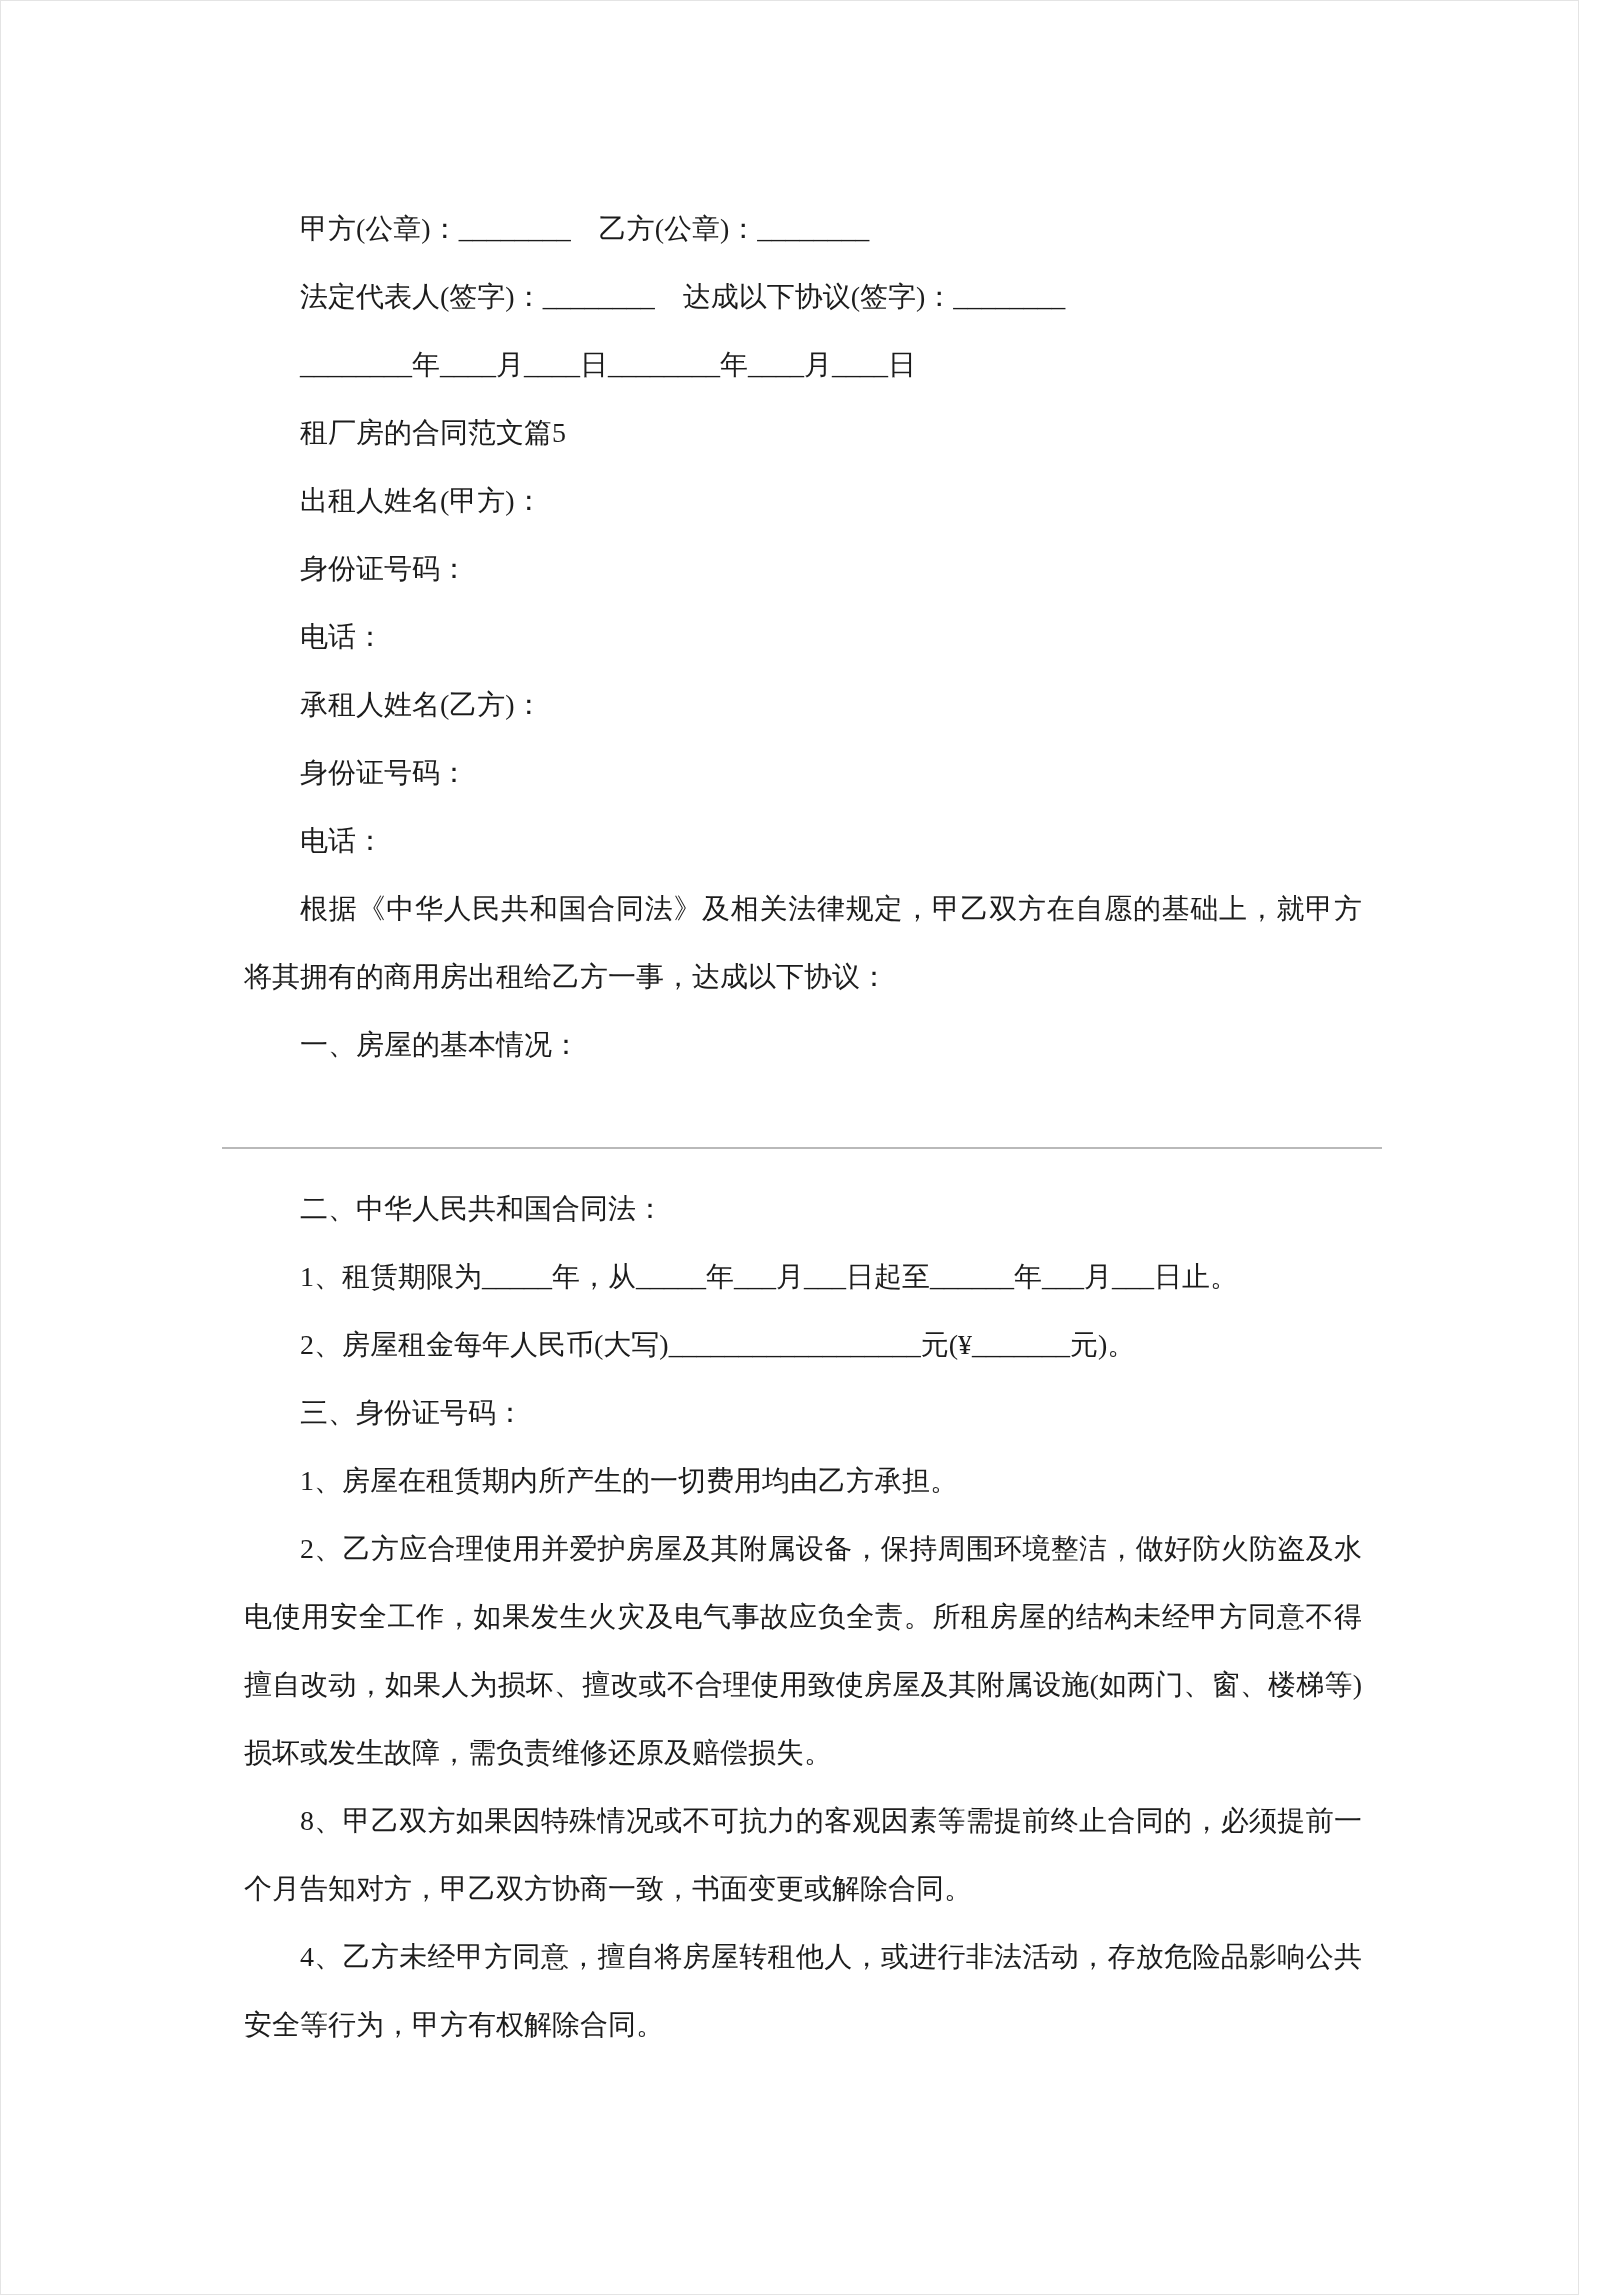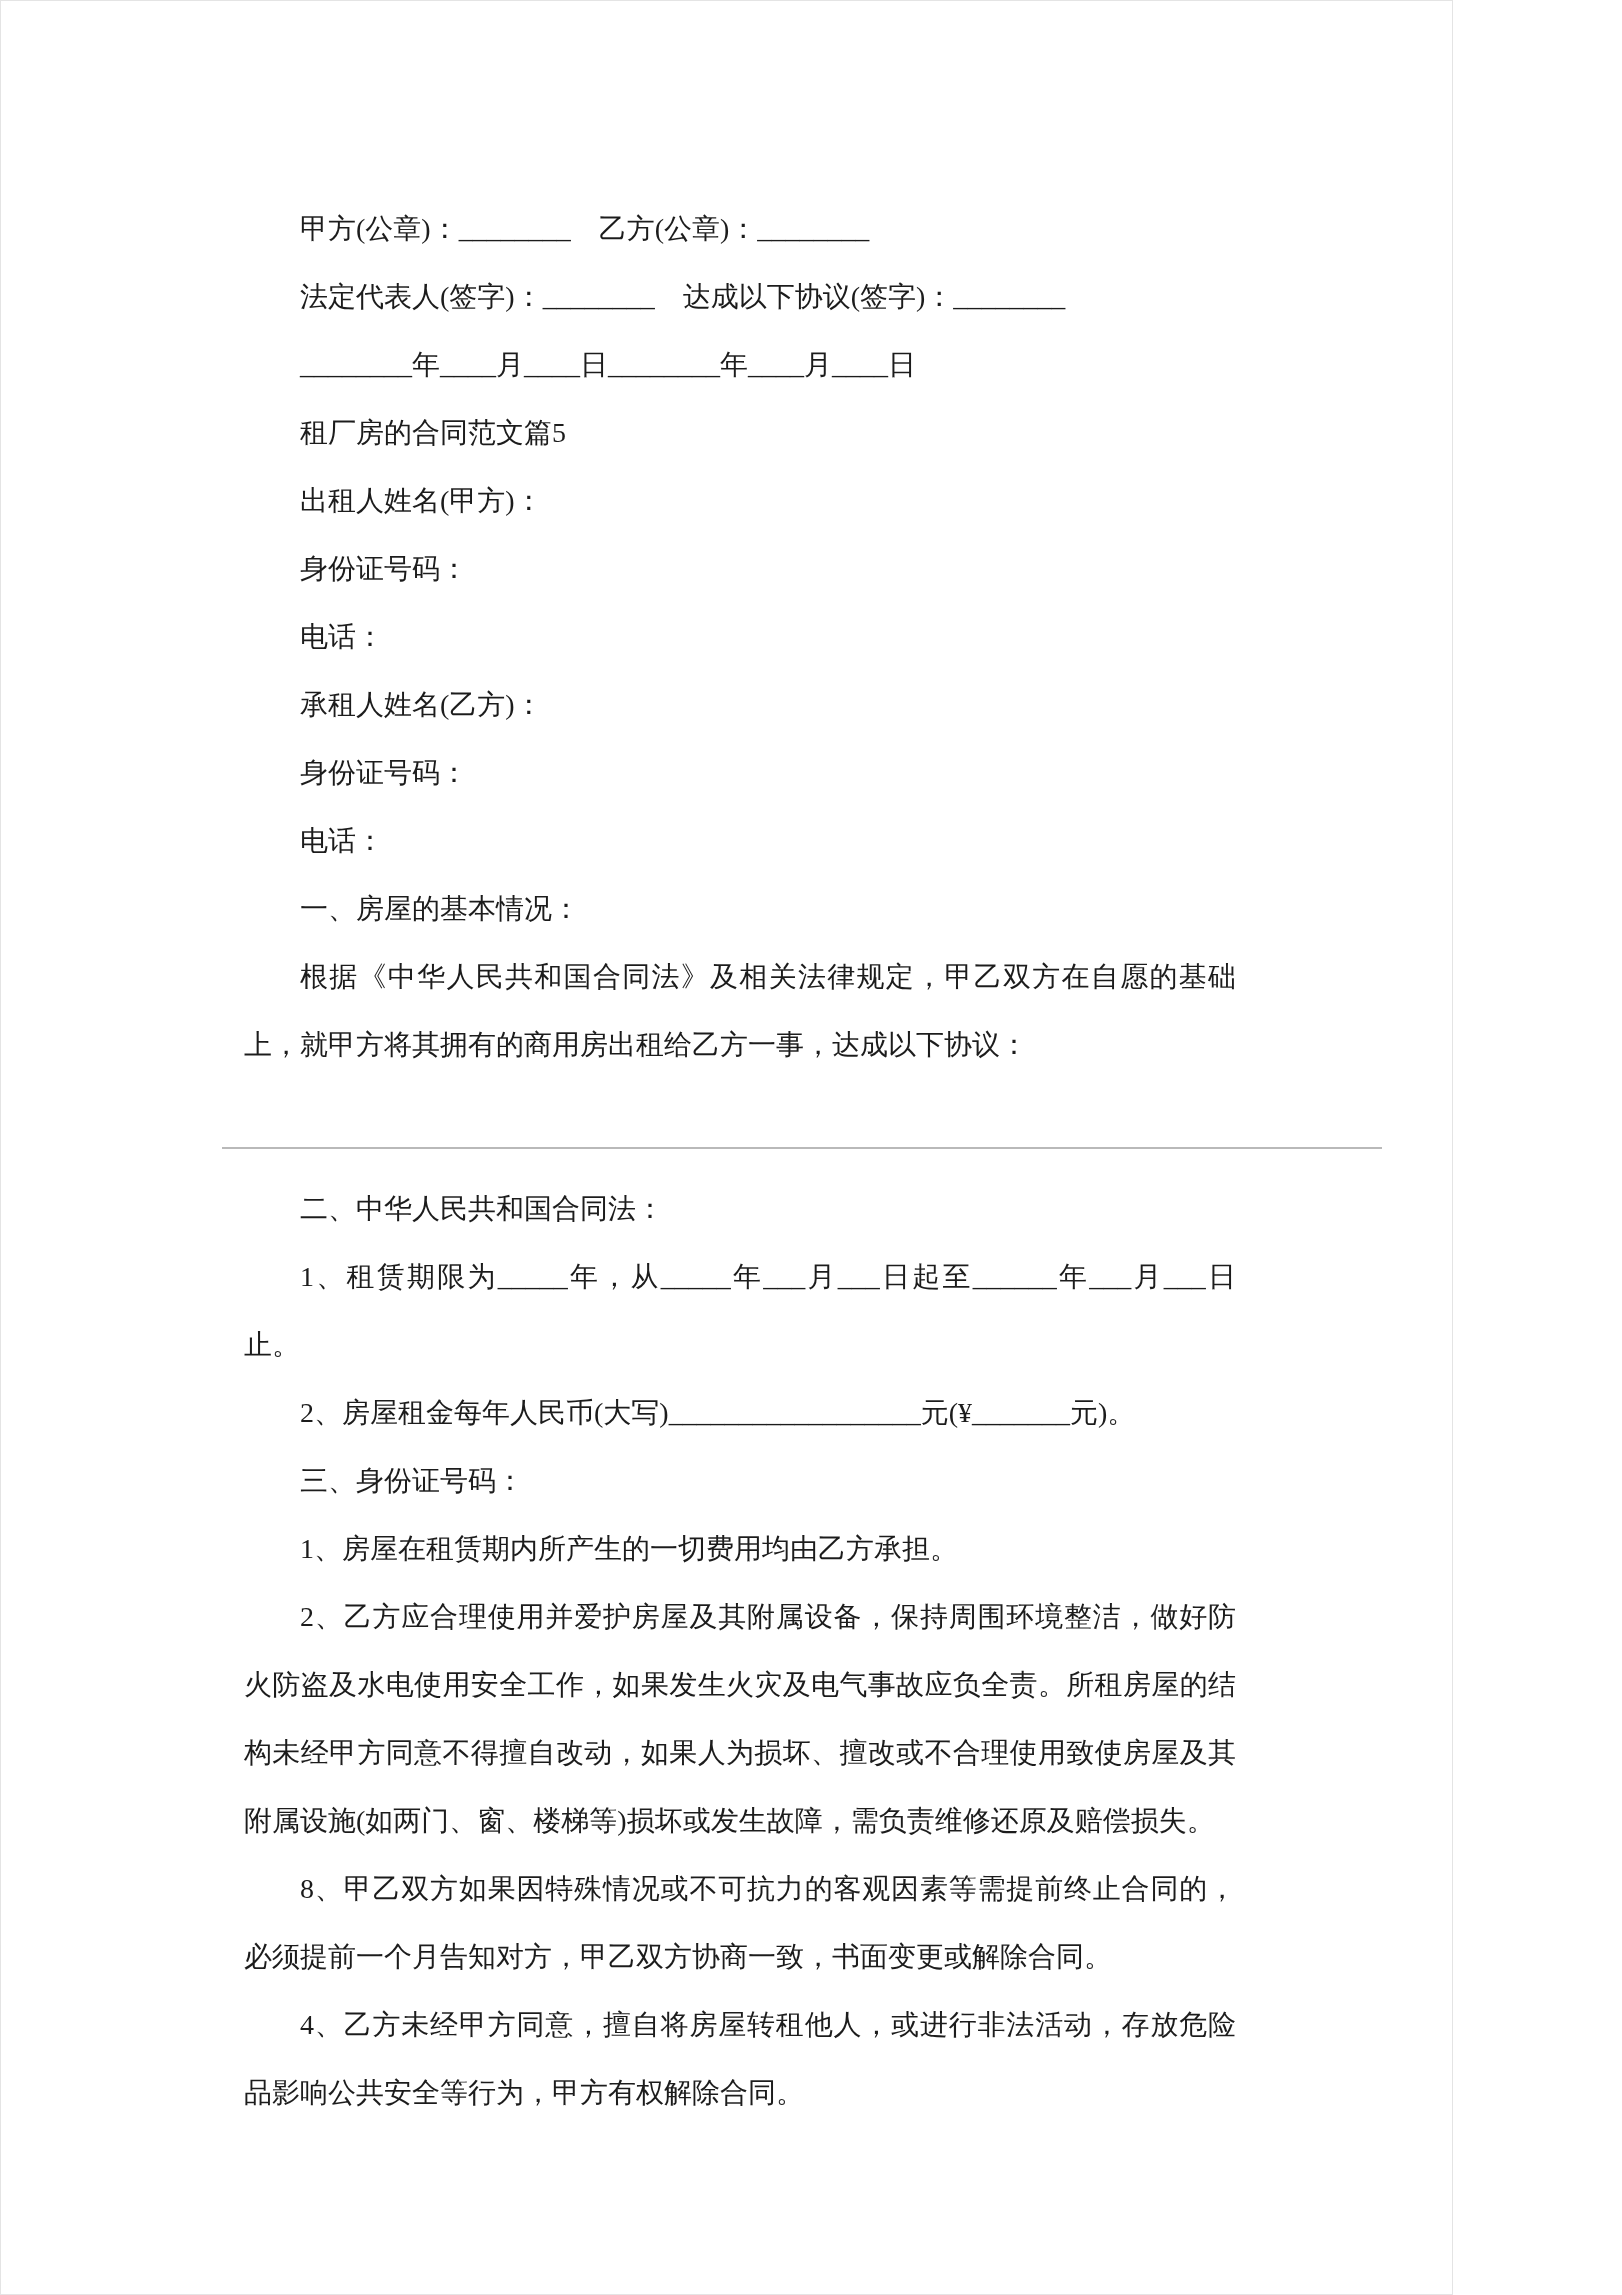--- a/index.html
+++ b/index.html
@@ -2,21 +2,21 @@
 <html style="font-size:10.5px"><head>
 <meta charset="utf-8">
 <style>
   html, body {
     margin: 0;
     padding: 0;
     background: #ffffff;
   }
   .page {
     position: relative;
-    width: 1453px;
+    width: 1579px;
     height: 2295px;
     box-sizing: border-box;
     background: #ffffff;
     border: 1.3px solid #e4e4e4;
     padding: 194px 216px 0 243px;
     font-family: "Liberation Serif", "DejaVu Serif", serif;
     font-size: 28px;
     line-height: 68px;
     color: #1c1c1c;
     text-align: justify;
@@ -43,22 +43,22 @@
   <p class="line">甲方(公章)：________　乙方(公章)：________</p>
   <p class="line">法定代表人(签字)：________　达成以下协议(签字)：________</p>
   <p class="line">________年____月____日________年____月____日</p>
   <p class="line">租厂房的合同范文篇5</p>
   <p class="line">出租人姓名(甲方)：</p>
   <p class="line">身份证号码：</p>
   <p class="line">电话：</p>
   <p class="line">承租人姓名(乙方)：</p>
   <p class="line">身份证号码：</p>
   <p class="line">电话：</p>
+  <p class="line">根据《中华人民共和国合同法》及相关法律规定，甲乙双方在自愿的基础上，就甲方将其拥有的商用房出租给乙方一事，达成以下协议：</p>
   <p class="line">一、房屋的基本情况：</p>
-  <p class="line">根据《中华人民共和国合同法》及相关法律规定，甲乙双方在自愿的基础上，就甲方将其拥有的商用房出租给乙方一事，达成以下协议：</p>
   <div class="divider"></div>
   <p class="line">二、中华人民共和国合同法：</p>
   <p class="line">1、租赁期限为_____年，从_____年___月___日起至______年___月___日止。</p>
   <p class="line">2、房屋租金每年人民币(大写)__________________元(¥_______元)。</p>
   <p class="line">三、身份证号码：</p>
   <p class="line">1、房屋在租赁期内所产生的一切费用均由乙方承担。</p>
   <p class="line">2、乙方应合理使用并爱护房屋及其附属设备，保持周围环境整洁，做好防火防盗及水电使用安全工作，如果发生火灾及电气事故应负全责。所租房屋的结构未经甲方同意不得擅自改动，如果人为损坏、擅改或不合理使用致使房屋及其附属设施(如两门、窗、楼梯等)损坏或发生故障，需负责维修还原及赔偿损失。</p>
   <p class="line">8、甲乙双方如果因特殊情况或不可抗力的客观因素等需提前终止合同的，必须提前一个月告知对方，甲乙双方协商一致，书面变更或解除合同。</p>
   <p class="line">4、乙方未经甲方同意，擅自将房屋转租他人，或进行非法活动，存放危险品影响公共安全等行为，甲方有权解除合同。</p>
 </div>

